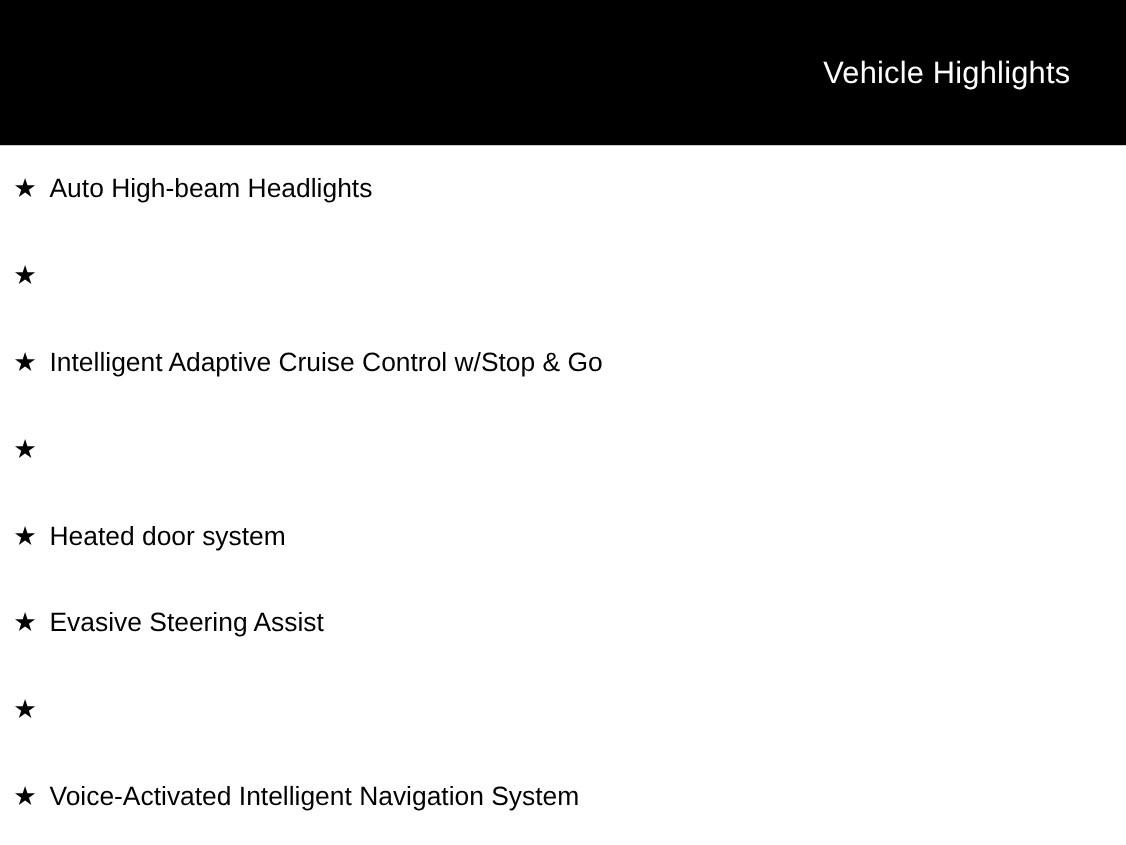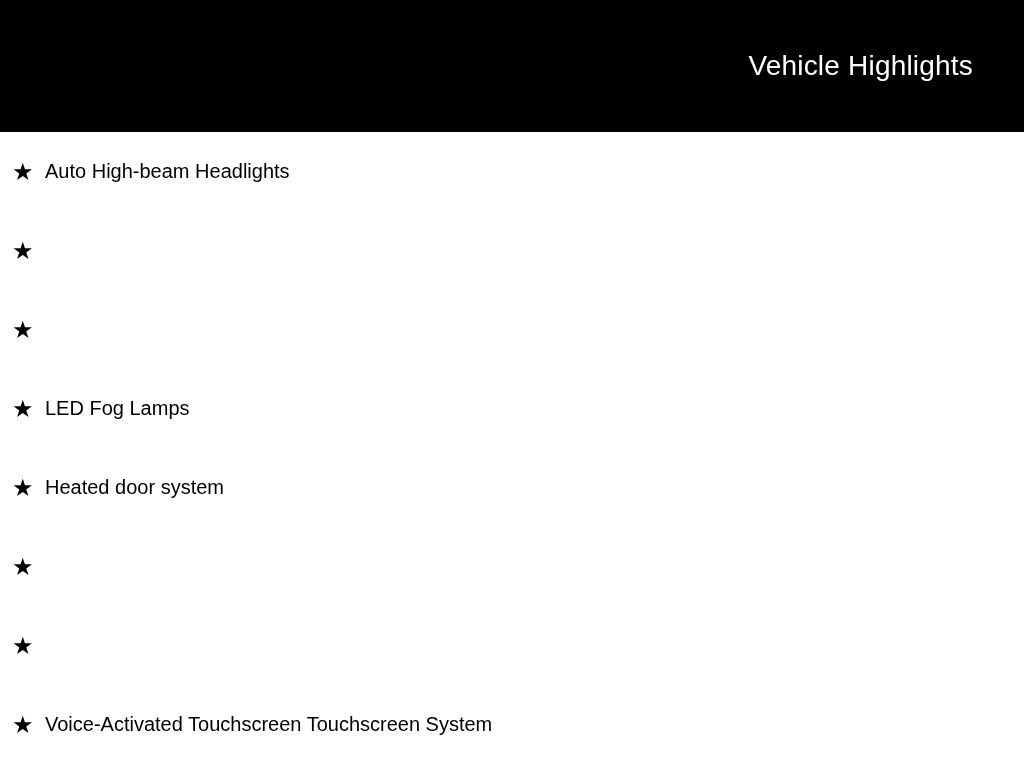--- a/index.html
+++ b/index.html
@@ -47,21 +47,21 @@
   }
   .highlights .star {
     display: inline-block;
     width: 33px;
     font-size: 24px;
     line-height: 1;
     color: #000000;
     flex: 0 0 33px;
   }
   .highlights .label {
-    font-size: 20px;
+    font-size: 24px;
     color: #000000;
     line-height: 1.15;
     white-space: nowrap;
   }
 </style>
 </head>
 <body>
 
 <div class="page">
 
@@ -75,40 +75,41 @@
       <span class="star">★</span>
       <span class="label">Auto High-beam Headlights</span>
     </li>
 
     <li class="item">
       <span class="star">★</span>
     </li>
 
     <li class="item">
       <span class="star">★</span>
+      <span class="label">Intelligent Adaptive Cruise Control w/Stop &amp; Go</span>
     </li>
 
     <li class="item">
       <span class="star">★</span>
-      <span class="label">LED Fog Lamps</span>
     </li>
 
     <li class="item">
       <span class="star">★</span>
       <span class="label">Heated door system</span>
     </li>
 
     <li class="item">
       <span class="star">★</span>
+      <span class="label">Evasive Steering Assist</span>
     </li>
 
     <li class="item">
       <span class="star">★</span>
     </li>
 
     <li class="item">
       <span class="star">★</span>
-      <span class="label">Voice-Activated Touchscreen Touchscreen System</span>
+      <span class="label">Voice-Activated Intelligent Navigation System</span>
     </li>
 
   </ul>
 
 </div>
 
 </body></html>

